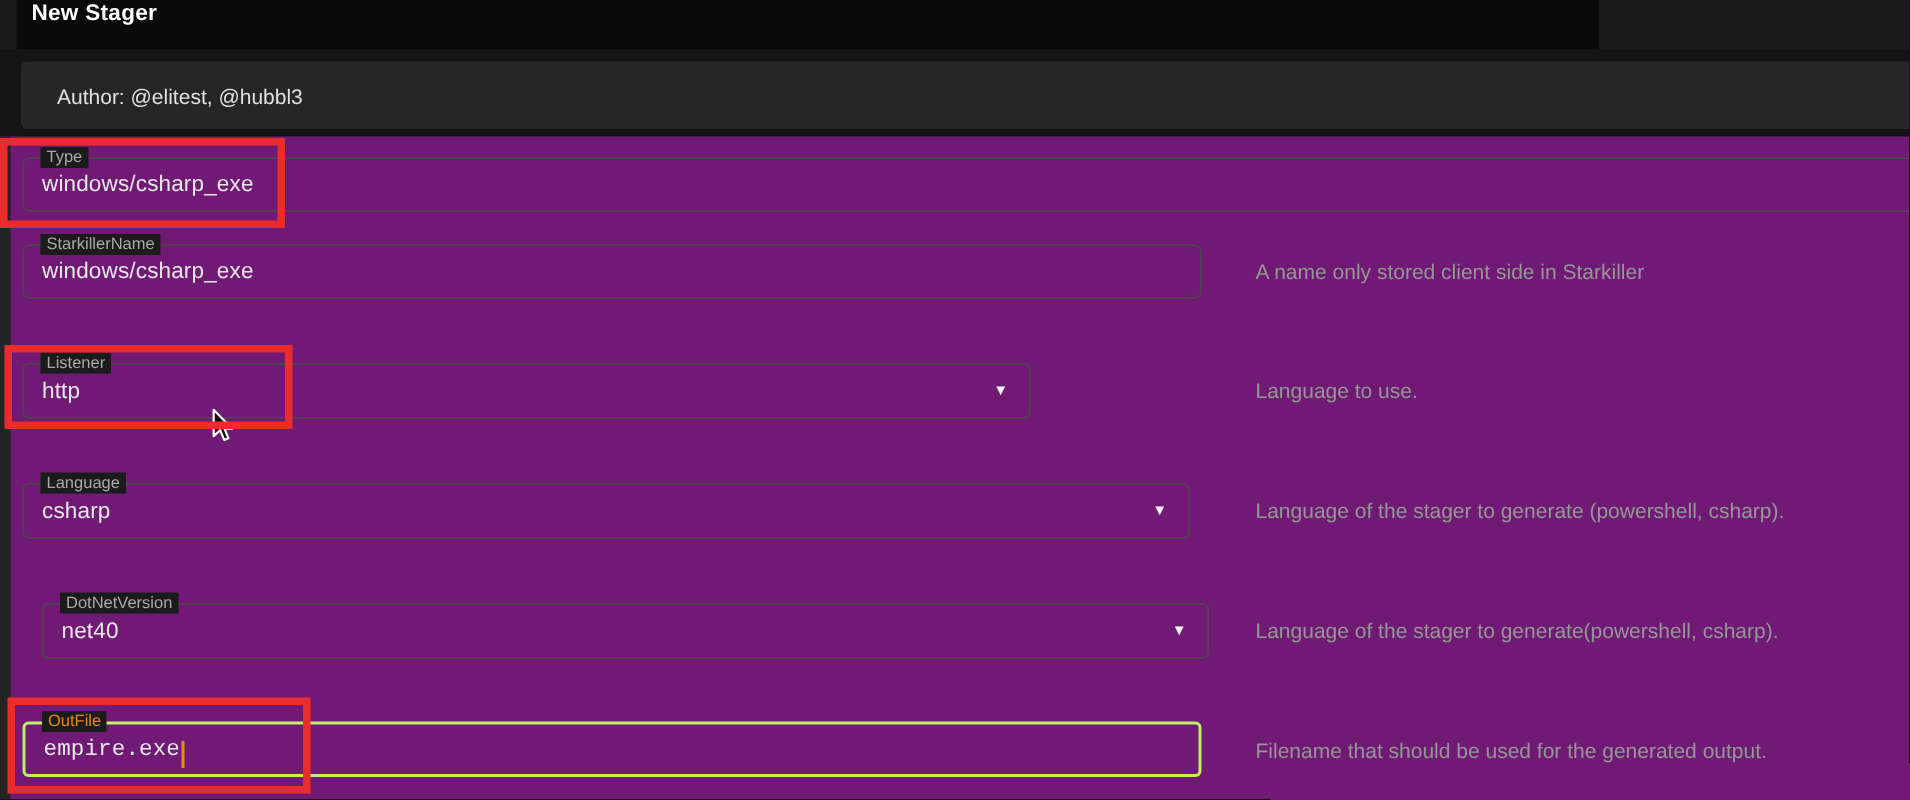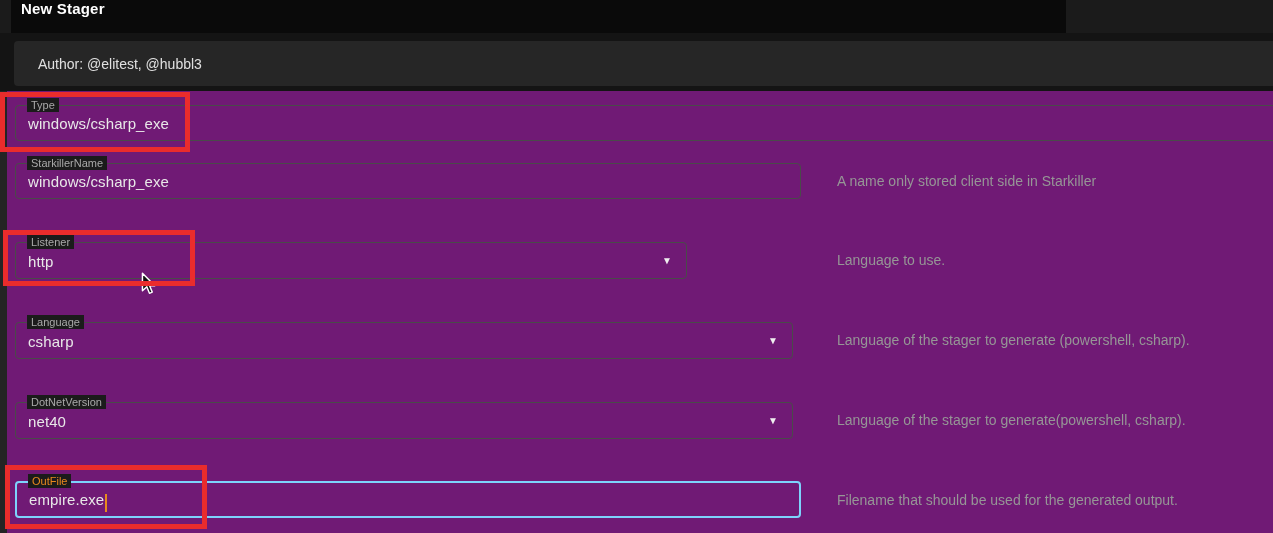--- a/index.html
+++ b/index.html
@@ -61,36 +61,36 @@
   }
   .helper {
     position:absolute; left:837px; color:#969696; font-size:14px; white-space:nowrap;text-align:right;
   }
 
   
   #field-type          { left:15px; top:14px;  width:1262px; height:36px; }
   #field-starkiller    { left:15px; top:72px;  width:786px;  height:36px;padding-left:44px; }
   #field-listener      { left:15px; top:151px; width:672px;  height:37px; }
   #field-language      { left:15px; top:231px; width:778px;  height:37px; }
-  #field-dotnet        { left:15px; top:311px; width:778px;  height:37px; }
+  #field-dotnet        { left:28px; top:311px; width:778px;  height:37px; }
   #field-outfile       { left:15px; top:390px; width:786px;  height:37px;
-                         border:2px solid #7dd3fc; }
+                         border:2px solid #bef264; }
   #field-outfile .flabel { color:#e8891d; top:-9px; }
 
   #helper-starkiller   { top:82px; }
   #helper-listener     { top:161px; }
   #helper-language     { top:241px; }
   #helper-dotnet       { top:321px; }
   #helper-outfile      { top:401px; }
 
   .caret {
     display:inline-block; width:2px; height:18px; background:#e8891d;
     vertical-align:text-bottom; margin-left:1px; transform:translateY(3px);
   }
-  #field-outfile .fvalue { display:flex; align-items:center; }
+  #field-outfile .fvalue { display:flex; align-items:center;font-family:Liberation Mono, monospace; }
 
   
   .anno {
     position:absolute; border:5px solid #ea2c2c; background:transparent;
     z-index:10; pointer-events:none;
   }
   #anno-type     { left:0px;  top:92px;  width:190px; height:60px; }
   #anno-listener { left:3px;  top:230px; width:192px; height:56px; }
   #anno-outfile  { left:5px;  top:465px; width:202px; height:64px; }
 

